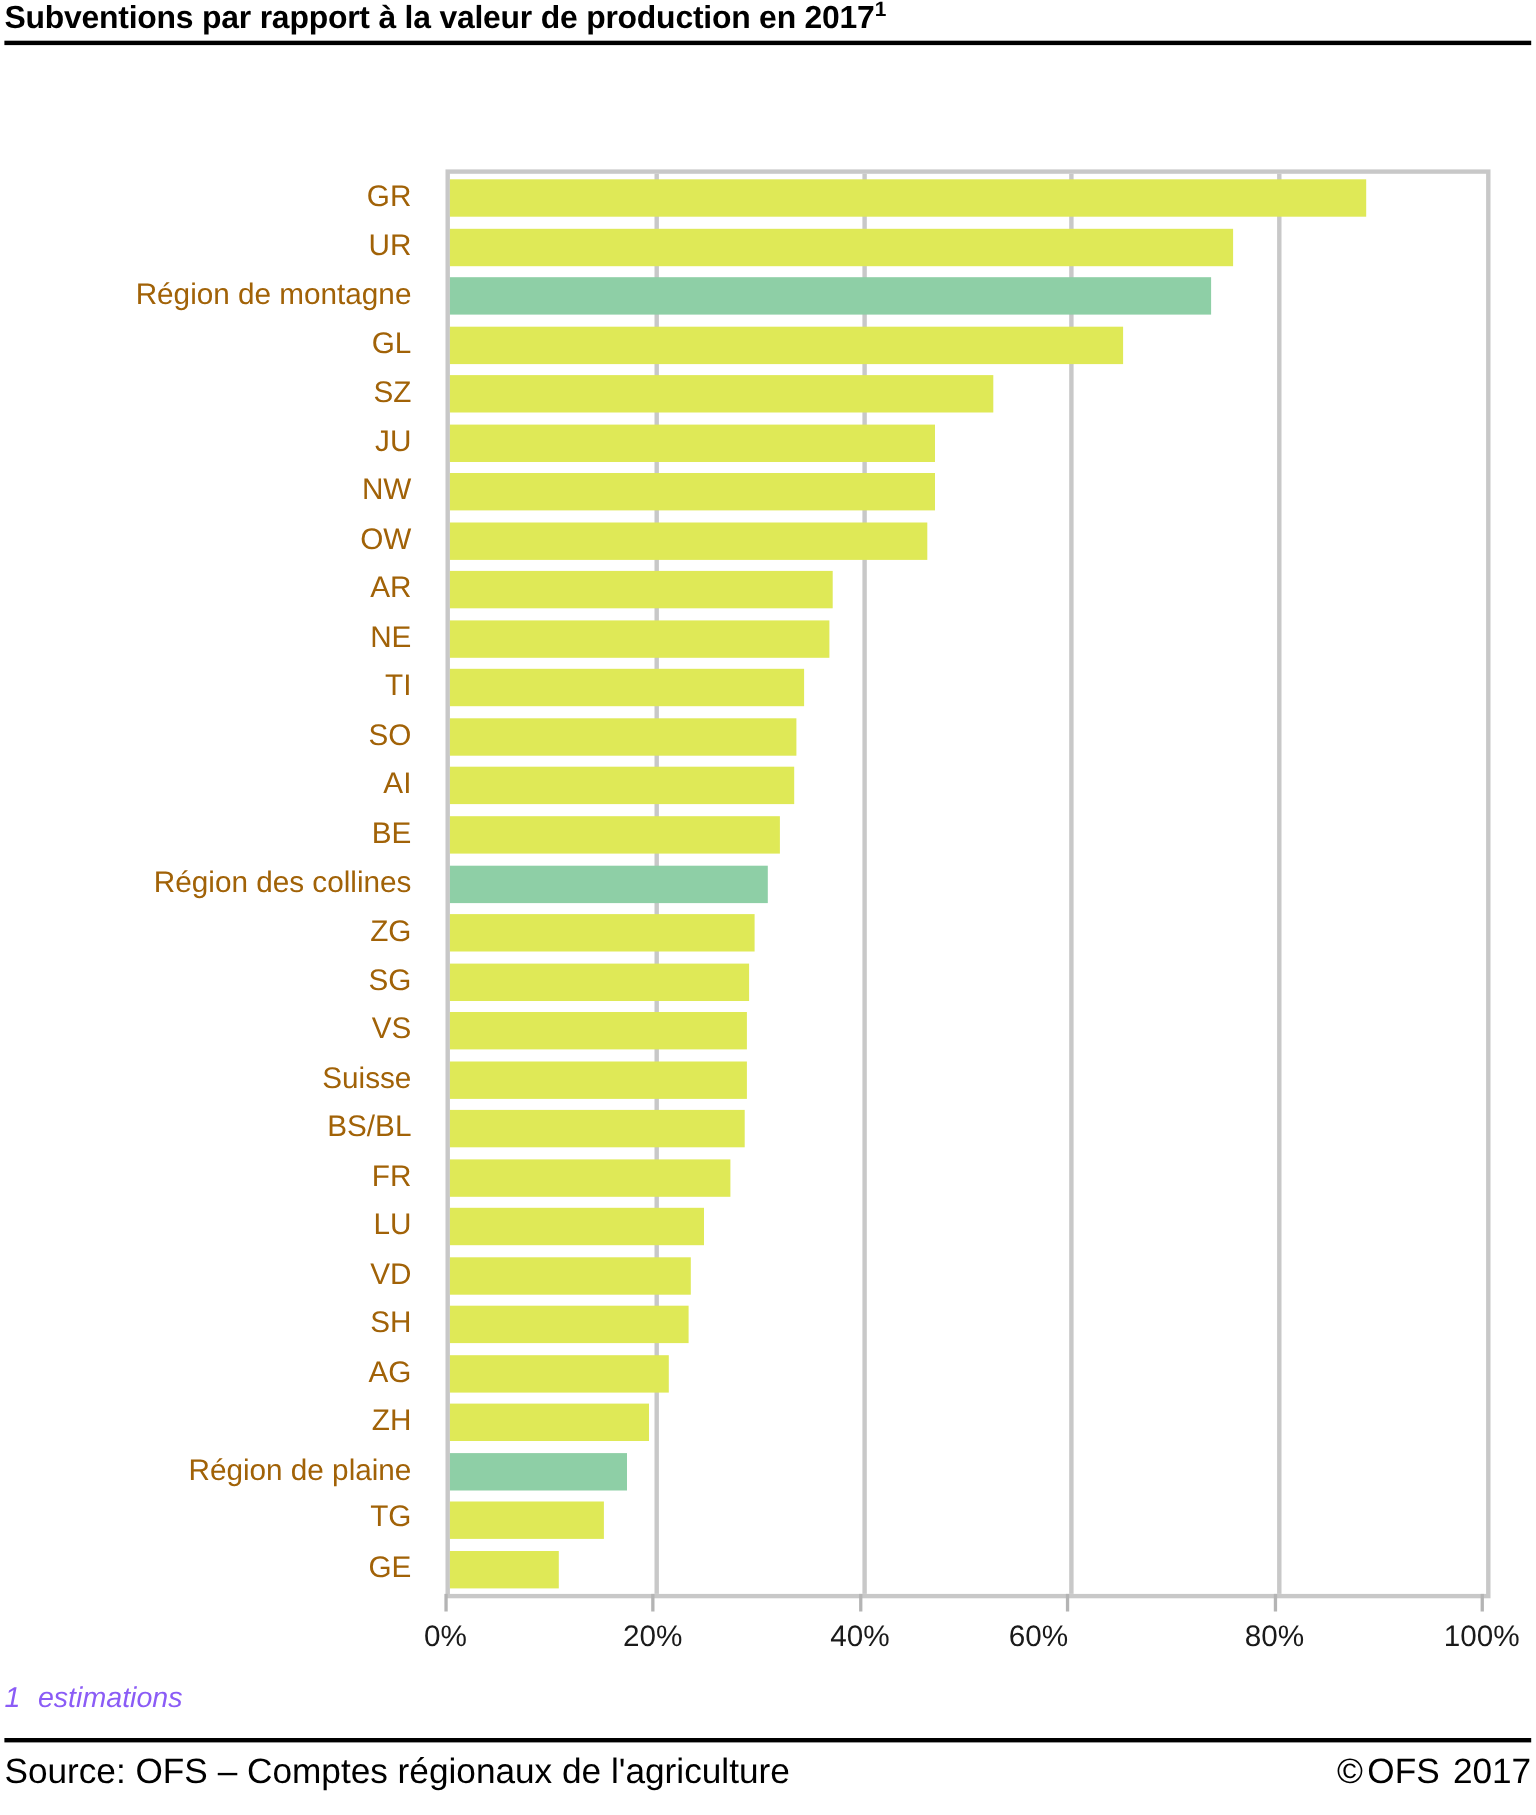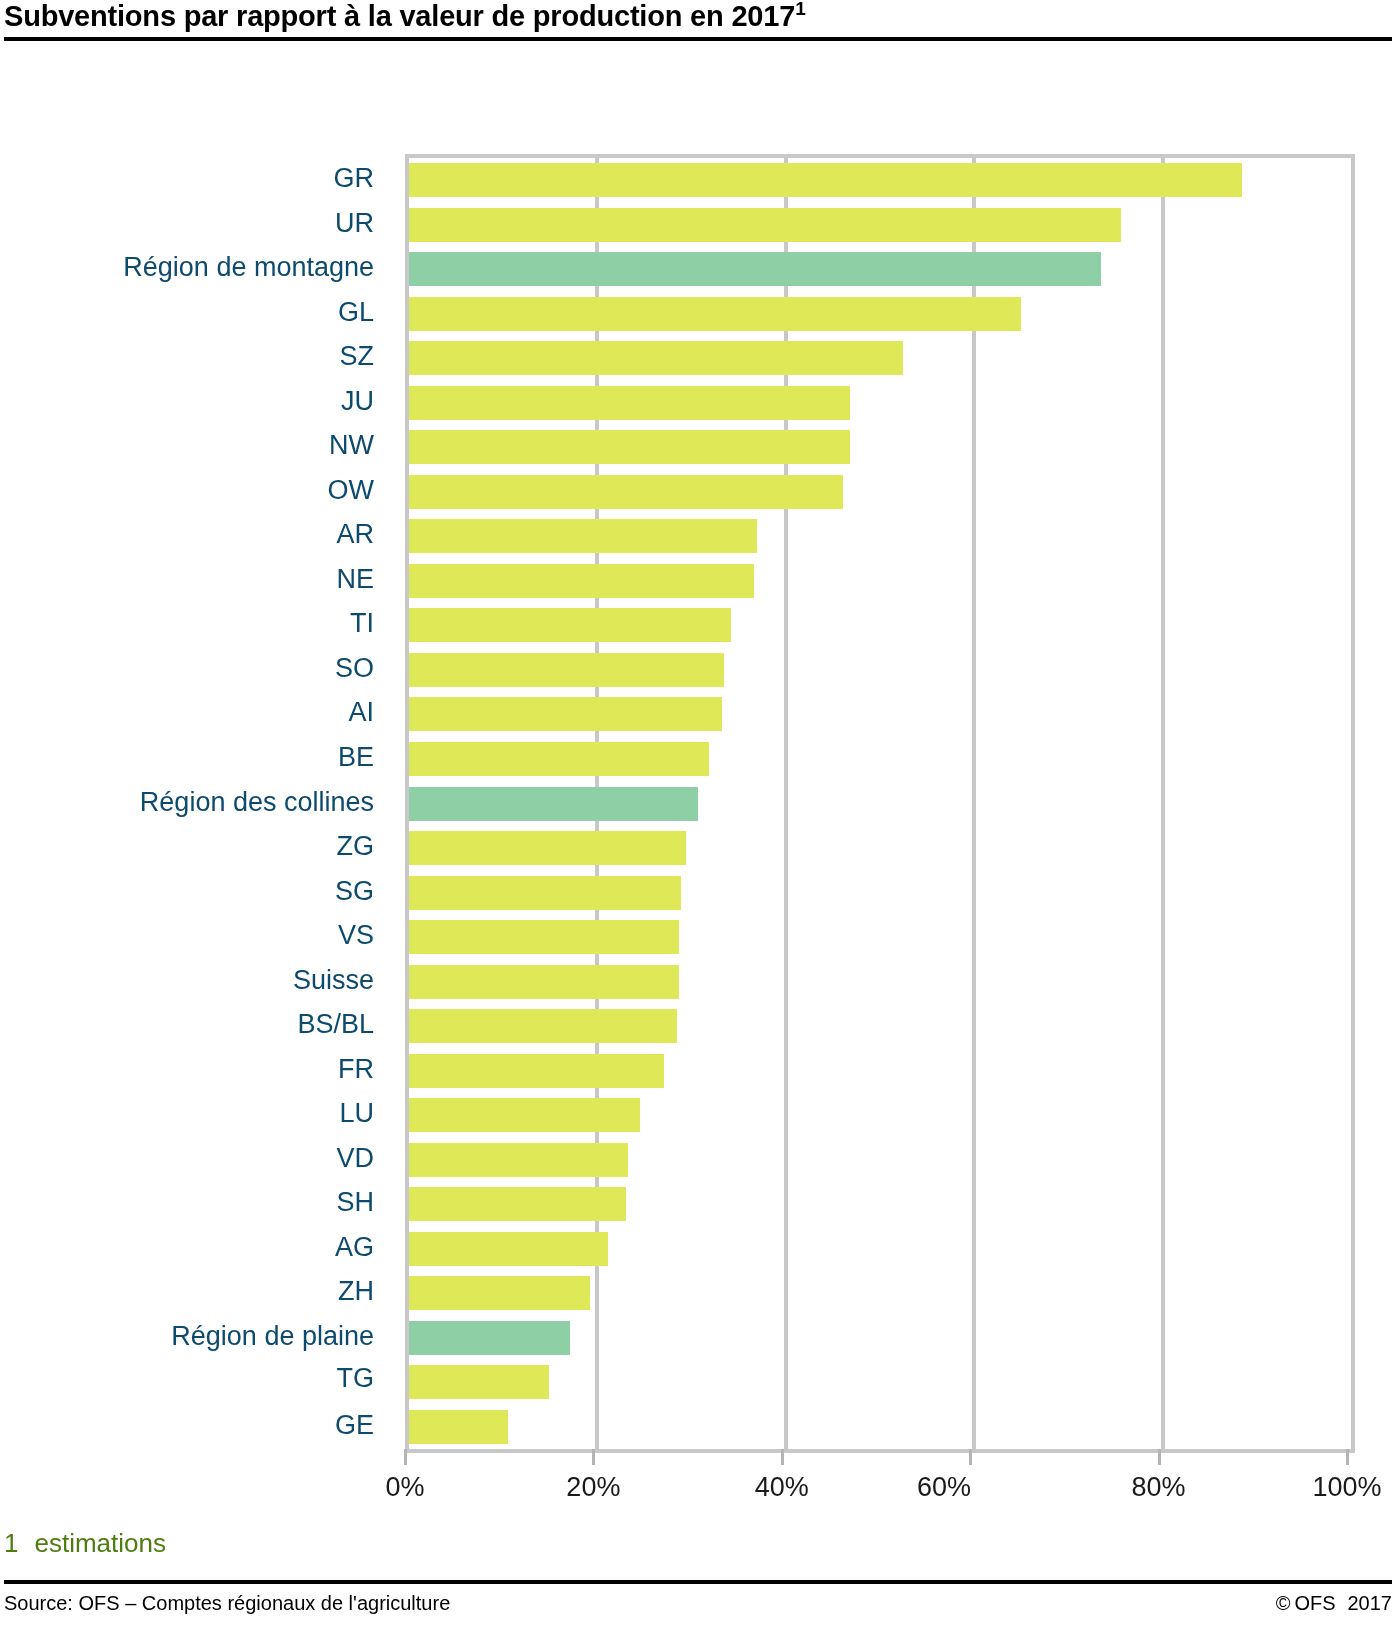--- a/index.html
+++ b/index.html
@@ -50,21 +50,21 @@
     position: absolute;
     left: 0;
     top: 108px;
     width: 390px;
     height: 1285px;
   }
   .cat-label {
     position: absolute;
     right: 16px;
     font-size: 27px;
-    color: #0c4a6e;
+    color: #a16207;
     white-space: nowrap;
     text-align: right;
     line-height: 1;
   }
 
   
   .plot-area {
     position: absolute;
     left: 405px;
     top: 106px;
@@ -123,42 +123,43 @@
     color: #1a1a1a;
   }
   .axis-caption span { position: relative; left: 85px; }
 
   
   .footnote {
     position: absolute;
     left: 4px;
     top: 1528px;
     font-size: 26px;
-    color: #4d7c0f;
-    white-space: nowrap;
+    color: #8b5cf6;
+    white-space: nowrap;
+    font-style: italic;
   }
   .footnote .fn-num { margin-right: 16px; }
 
   .rule-bottom {
     position: absolute;
     left: 4px;
     top: 1580px;
     width: 1388px;
     height: 4px;
     background: #000000;
   }
   .footer {
     position: absolute;
     left: 4px;
     top: 1592px;
     width: 1388px;
     display: flex;
     justify-content: space-between;
     align-items: baseline;
-    font-size: 20px;
+    font-size: 32px;
     color: #000000;
     white-space: nowrap;
   }
   .footer-right .copy-mark { margin-right: 4px; }
   .footer-right .copy-year { margin-left: 12px; }
 </style>
 </head>
 <body>
 
 <div class="chart-title">

